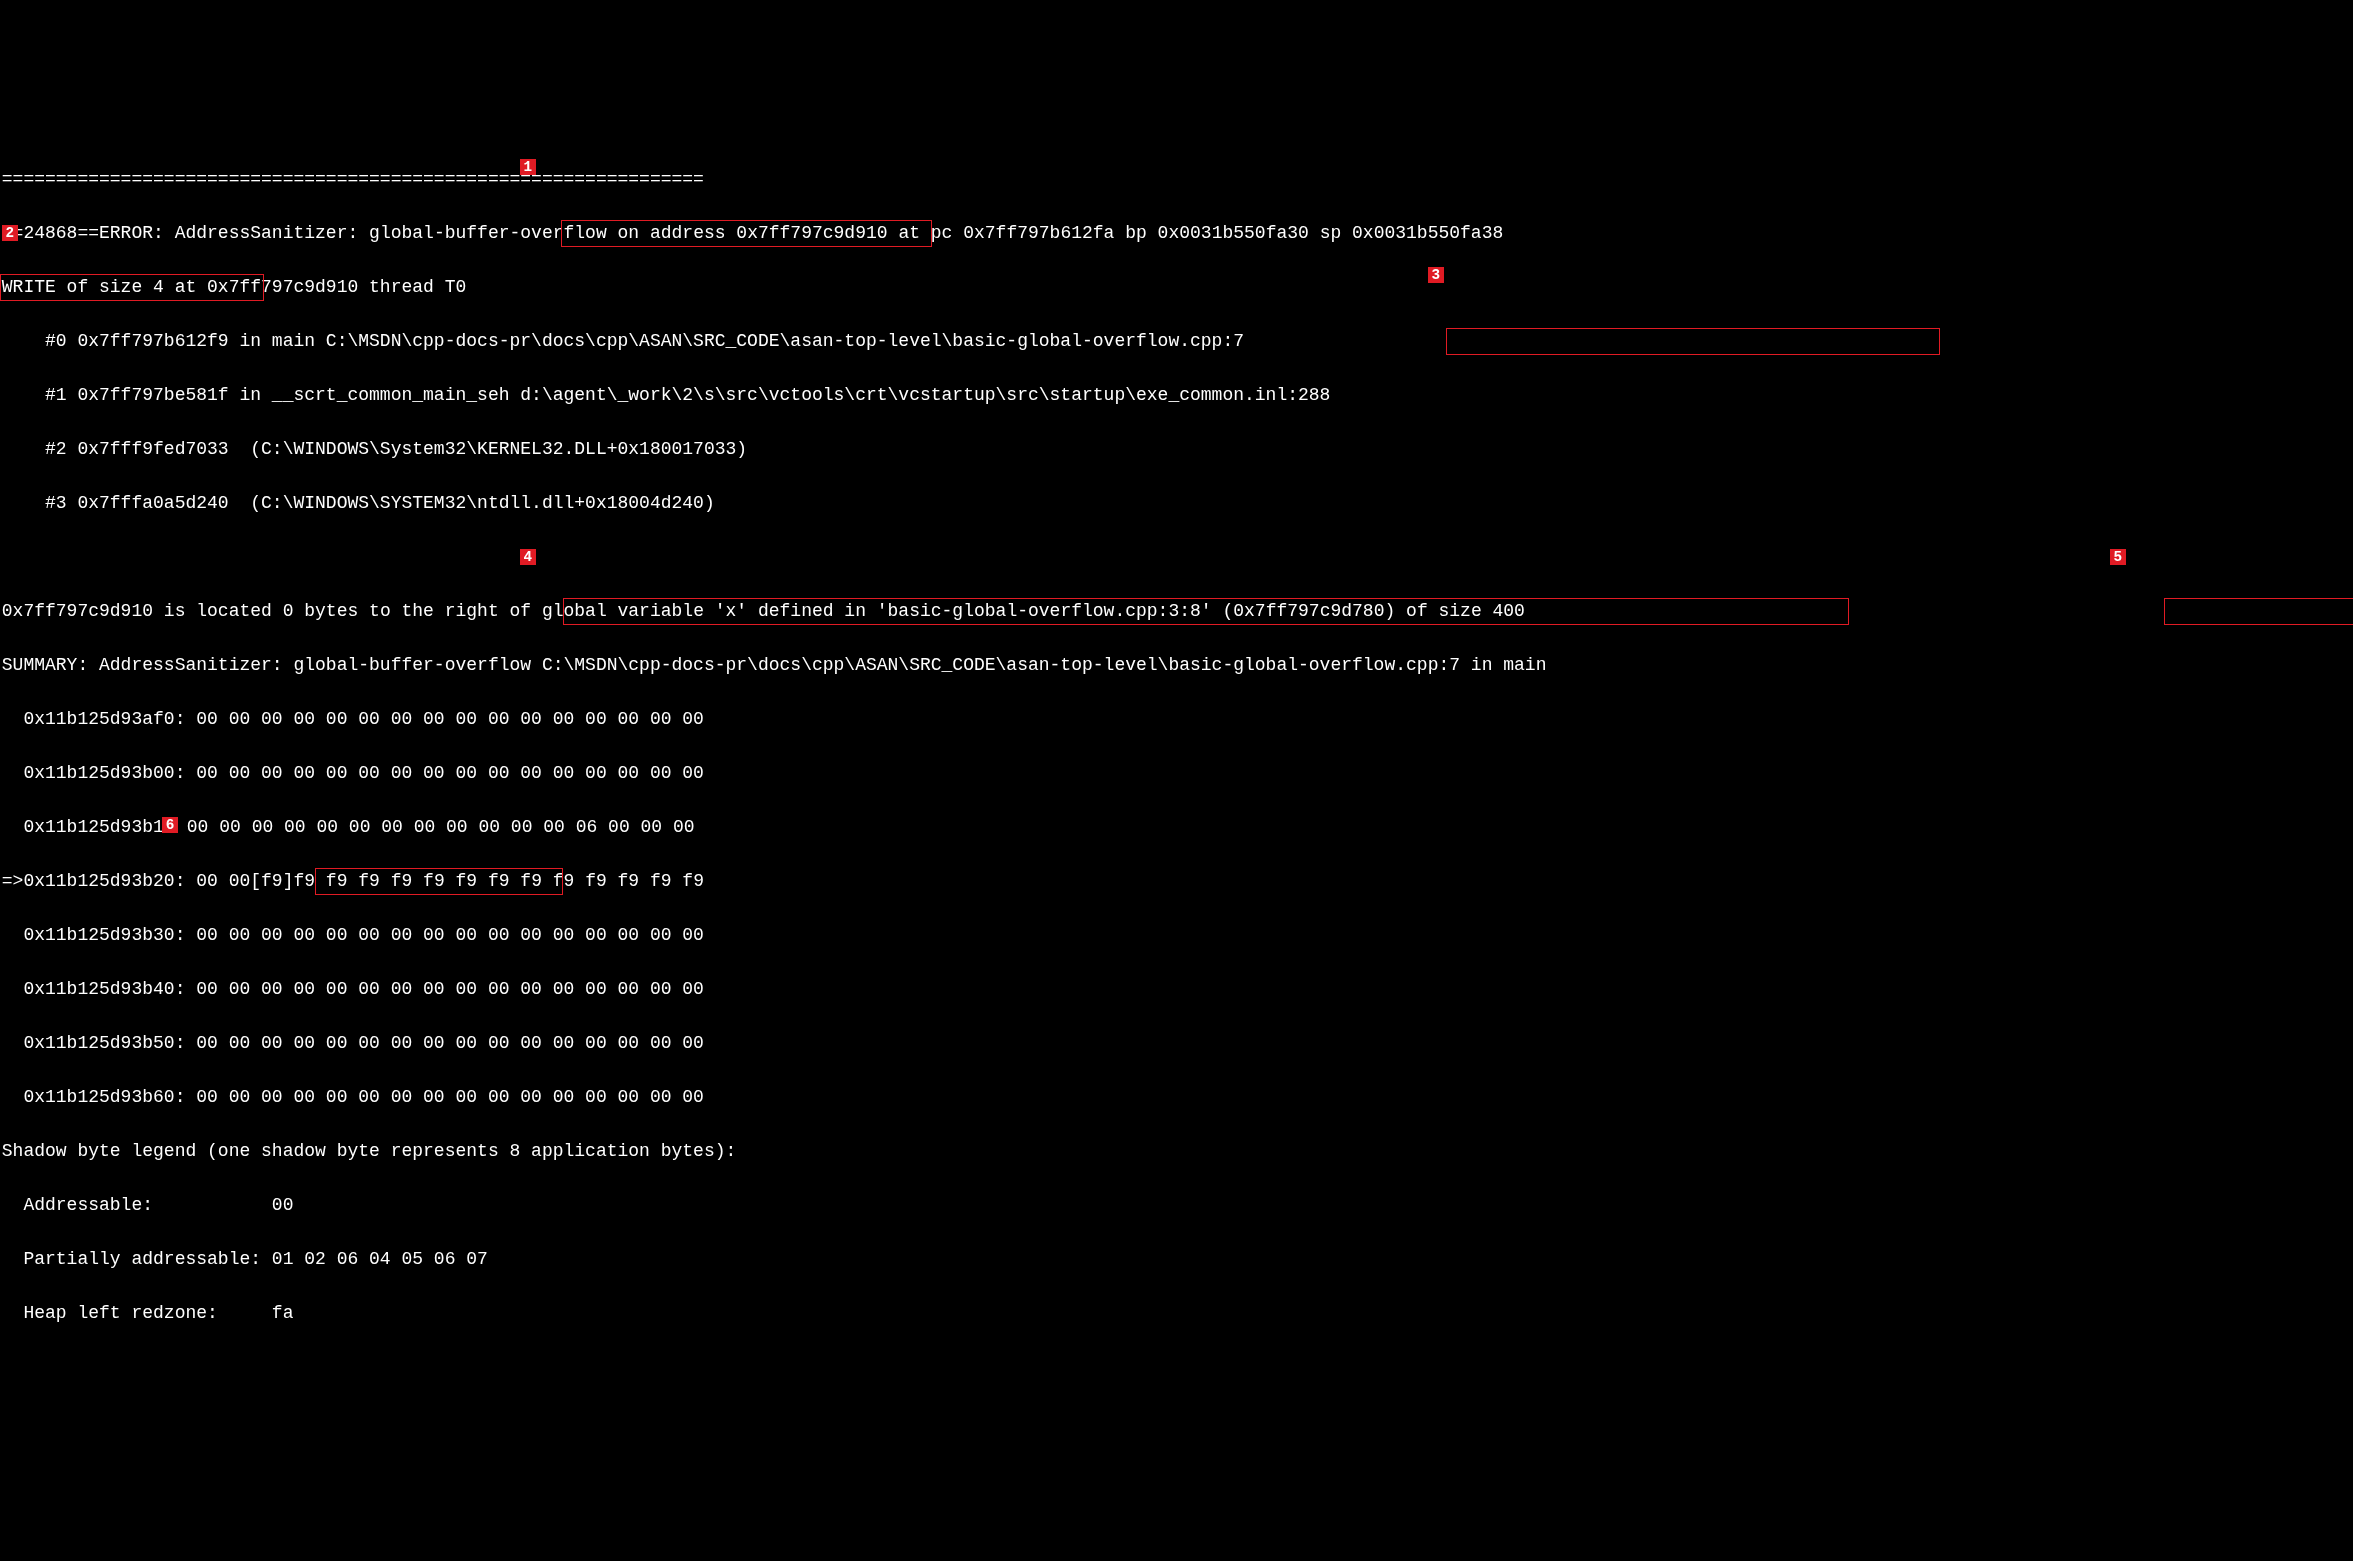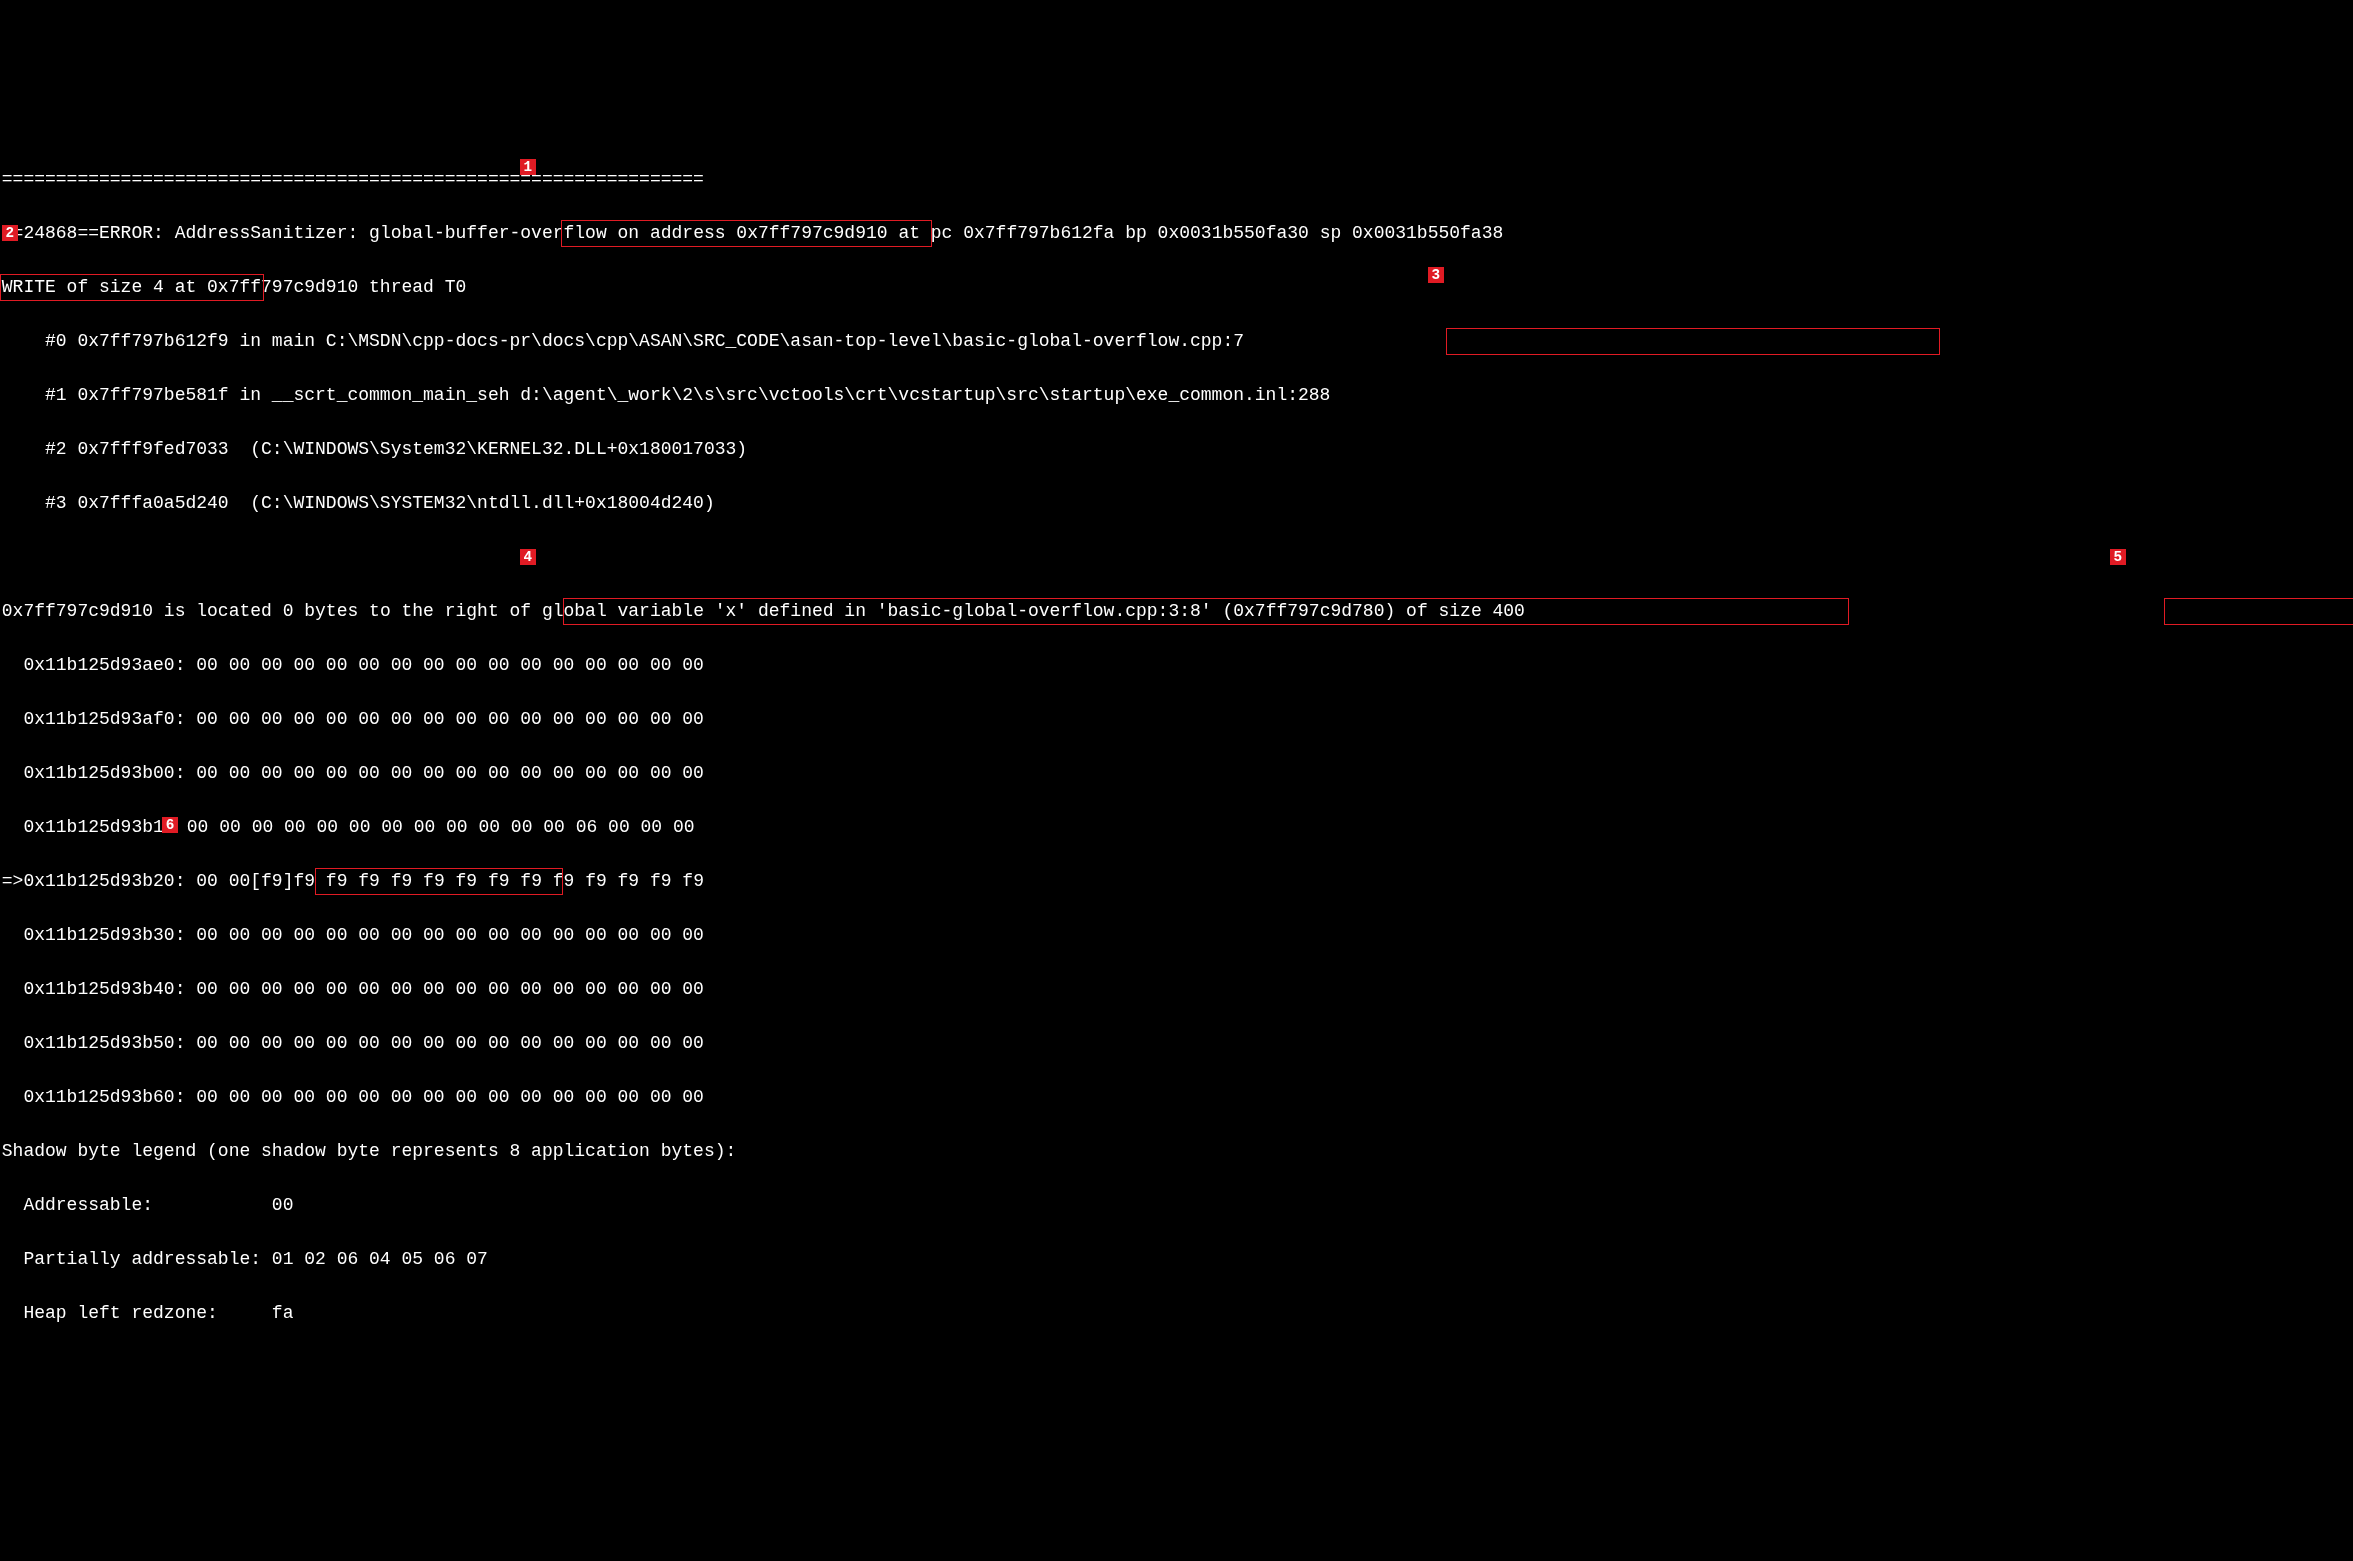--- a/index.html
+++ b/index.html
@@ -45,21 +45,21 @@
 <div class="terminal">
 <div class="line"><span>=================================================================</span><span class="callout" style="left:518px; top:-7.1px;">1</span></div>
 <div class="line"><span class="callout" style="left:0px; top:5.4px;">2</span><span>==24868==ERROR: AddressSanitizer:</span> <span>global-buffer-overflow</span> <span>on address 0x7ff797c9d910 at pc 0x7ff797b612fa bp 0x0031b550fa30 sp 0x0031b550fa38</span><span class="box" style="left:559px; top:0px; width:371px; height:27px;"></span></div>
 <div class="line"><span>WRITE of size 4</span> <span>at 0x7ff797c9d910 thread T0</span><span class="box" style="left:-1.8px; top:0px; width:264px; height:27px;"></span><span class="callout" style="left:1426px; top:-7.1px;">3</span></div>
 <div class="line">    #0 0x7ff797b612f9 in main C:\MSDN\cpp-docs-pr\docs\cpp\ASAN\SRC_CODE\asan-top-level\basic-global-overflow.cpp:7<span class="box" style="left:1444px; top:0px; width:494px; height:27px;"></span></div>
 <div class="line">    #1 0x7ff797be581f in __scrt_common_main_seh d:\agent\_work\2\s\src\vctools\crt\vcstartup\src\startup\exe_common.inl:288</div>
 <div class="line">    #2 0x7fff9fed7033  (C:\WINDOWS\System32\KERNEL32.DLL+0x180017033)</div>
 <div class="line">    #3 0x7fffa0a5d240  (C:\WINDOWS\SYSTEM32\ntdll.dll+0x18004d240)</div>
 <div class="line"> <span class="callout" style="left:518px; top:5.4px;">4</span><span class="callout" style="left:2108px; top:5.4px;">5</span></div>
 <div class="line"><span>0x7ff797c9d910 is located 0 bytes</span> <span>to the right of global variable 'x' defined in 'basic-global-overflow.cpp:3:8'</span> <span>(0x7ff797c9d780)</span> <span>of size 400</span><span class="box" style="left:561px; top:0px; width:1286px; height:27px;"></span><span class="box" style="left:2162px; top:0px; width:195px; height:27px;"></span></div>
-<div class="line">  0x11b125d93ae0: 00 00 00 00 00 00 00 00 00 00 00 00 00 00 00 00</div>
+<div class="line">SUMMARY: AddressSanitizer: global-buffer-overflow C:\MSDN\cpp-docs-pr\docs\cpp\ASAN\SRC_CODE\asan-top-level\basic-global-overflow.cpp:7 in main</div>
 <div class="line">  0x11b125d93af0: 00 00 00 00 00 00 00 00 00 00 00 00 00 00 00 00</div>
 <div class="line">  0x11b125d93b00: 00 00 00 00 00 00 00 00 00 00 00 00 00 00 00 00</div>
 <div class="line"><span>  0x11b125d93b1</span><span class="callout" style="position:static; display:inline-block; vertical-align:text-top; margin:0 -1.8px;">6</span><span> 00 00 00 00 00 00 00 00 00 00 00 00 06 00 00 00</span></div>
 <div class="line"><span>=&gt;0x11b125d93b20:</span> <span>00 00[f9]f9 f9</span> <span>f9 f9 f9 f9 f9 f9 f9 f9 f9 f9 f9</span><span class="box" style="left:313px; top:0px; width:248px; height:27px;"></span></div>
 <div class="line">  0x11b125d93b30: 00 00 00 00 00 00 00 00 00 00 00 00 00 00 00 00</div>
 <div class="line">  0x11b125d93b40: 00 00 00 00 00 00 00 00 00 00 00 00 00 00 00 00</div>
 <div class="line">  0x11b125d93b50: 00 00 00 00 00 00 00 00 00 00 00 00 00 00 00 00</div>
 <div class="line">  0x11b125d93b60: 00 00 00 00 00 00 00 00 00 00 00 00 00 00 00 00</div>
 <div class="line">Shadow byte legend (one shadow byte represents 8 application bytes):</div>
 <div class="line">  Addressable:           00</div>

